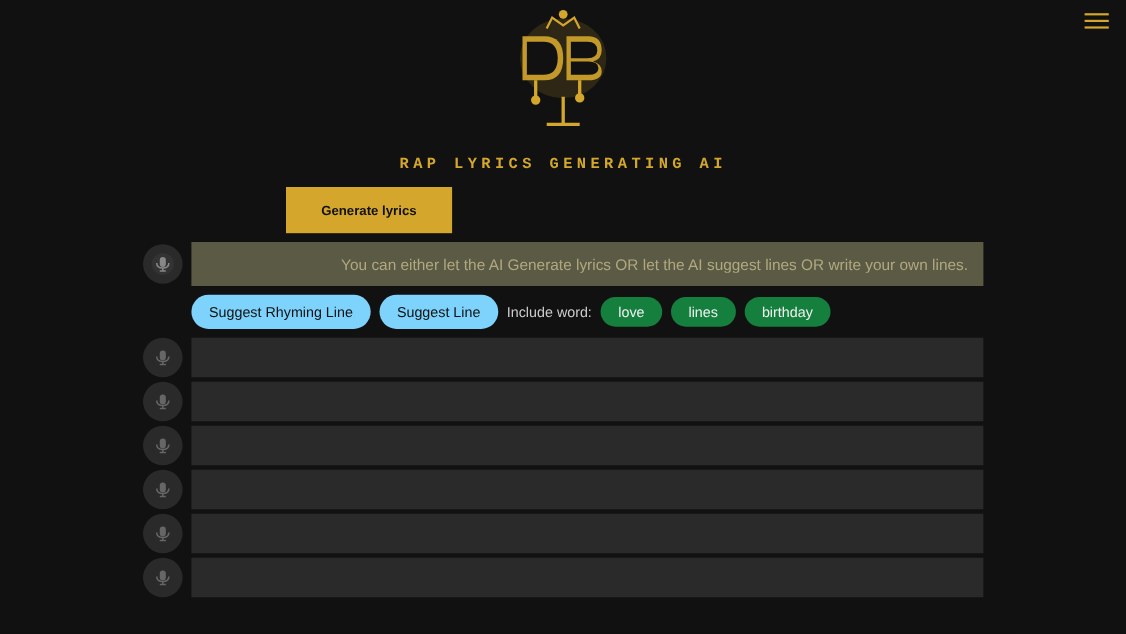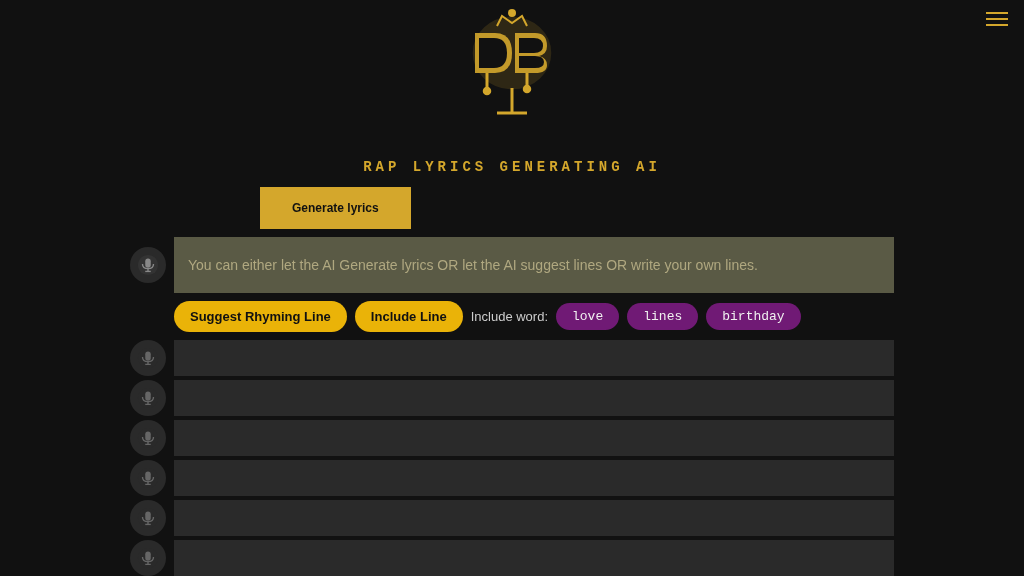--- a/index.html
+++ b/index.html
@@ -35,21 +35,21 @@
       width: 130px;
       height: 130px;
     }
 
     .subtitle {
       color: #d4a72c;
       font-size: 14px;
       font-weight: bold;
       letter-spacing: 4px;
       text-transform: uppercase;
-      margin-top: 21px;
+      margin-top: 4px;
       font-family: 'Courier New', monospace;
     }
 
     
     .hamburger-menu {
       position: absolute;
       top: 12px;
       right: 16px;
       cursor: pointer;
       display: flex;
@@ -109,65 +109,66 @@
       height: 22px;
     }
 
     .lyric-input {
       flex: 1;
       background-color: #5a5a45;
       border: none;
       color: #e8e8d0;
       padding: 10px 14px;
       font-size: 14px;
-      height: 56px;
+      height: 40px;
       outline: none;
       font-family: Arial, sans-serif;
+      text-align: right;
     }
 
     .lyric-input::placeholder {
       color: #b0a880;
     }
 
     
     .action-row {
       display: flex;
       align-items: center;
       gap: 8px;
       margin-left: 44px;
       margin-bottom: 8px;
       flex-wrap: wrap;
     }
 
     .suggest-btn {
-      background-color: #eab308;
+      background-color: #7dd3fc;
       color: #111111;
       border: none;
       padding: 8px 16px;
       border-radius: 20px;
       font-size: 13px;
-      font-weight: bold;
+      font-weight: normal;
       cursor: pointer;
       font-family: Arial, sans-serif;
     }
 
     .include-label {
       color: #cccccc;
       font-size: 13px;
     }
 
     .word-tag {
-      background-color: #701a75;
+      background-color: #15803d;
       color: #f0f0f0;
       border: none;
       padding: 6px 16px;
       border-radius: 20px;
       font-size: 13px;
       cursor: pointer;
-      font-family: Liberation Mono, monospace;
+      font-family: Liberation Sans, sans-serif;
     }
 
     
     .lyric-rows {
       display: flex;
       flex-direction: column;
       gap: 4px;
     }
 
     .lyric-row {
@@ -251,21 +252,21 @@
         <path d="M6 11 Q6 16 12 16 Q18 16 18 11" stroke="#888" stroke-width="1.5" fill="none"></path>
         <line x1="12" y1="16" x2="12" y2="19" stroke="#888" stroke-width="1.5"></line>
         <line x1="9" y1="19" x2="15" y2="19" stroke="#888" stroke-width="1.5"></line>
       </svg>
     </div>
     <input class="lyric-input" type="text" placeholder="You can either let the AI Generate lyrics OR let the AI suggest lines OR write your own lines." style="">
   </div>
 
   <div class="action-row">
     <button class="suggest-btn">Suggest Rhyming Line</button>
-    <button class="suggest-btn">Include Line</button>
+    <button class="suggest-btn">Suggest Line</button>
     <span class="include-label">Include word:</span>
     <button class="word-tag">love</button>
     <button class="word-tag">lines</button>
     <button class="word-tag">birthday</button>
   </div>
 
   <div class="lyric-rows">
     <div class="lyric-row">
       <div class="mic-icon">
         <svg viewBox="0 0 24 24">

